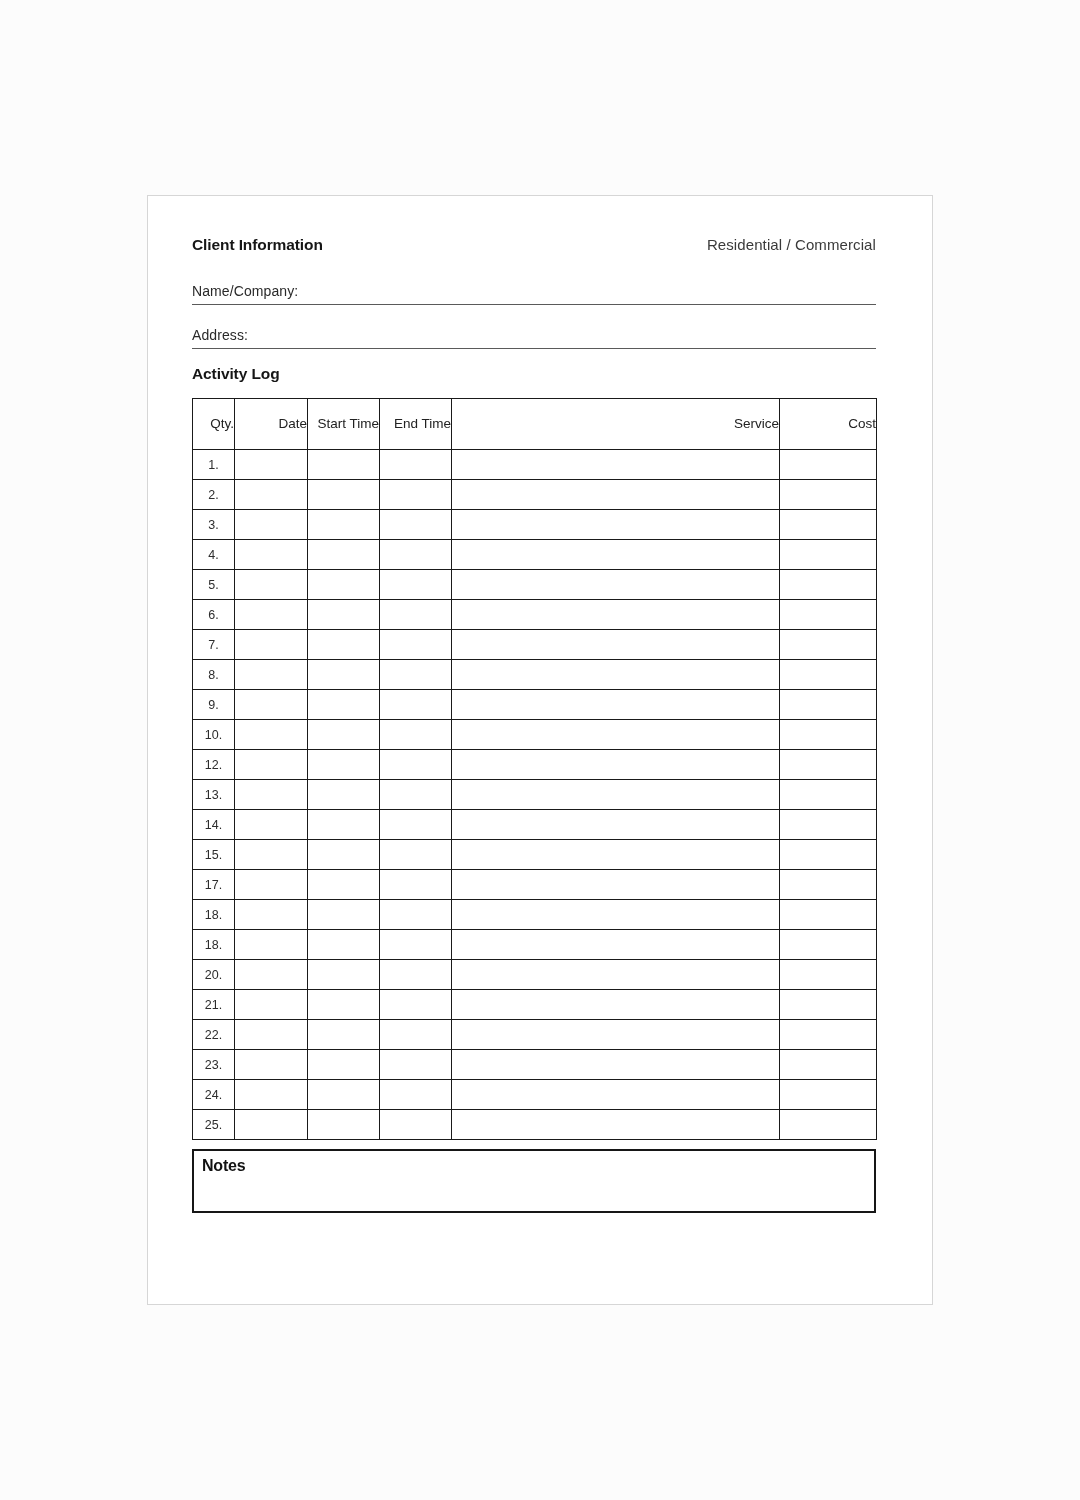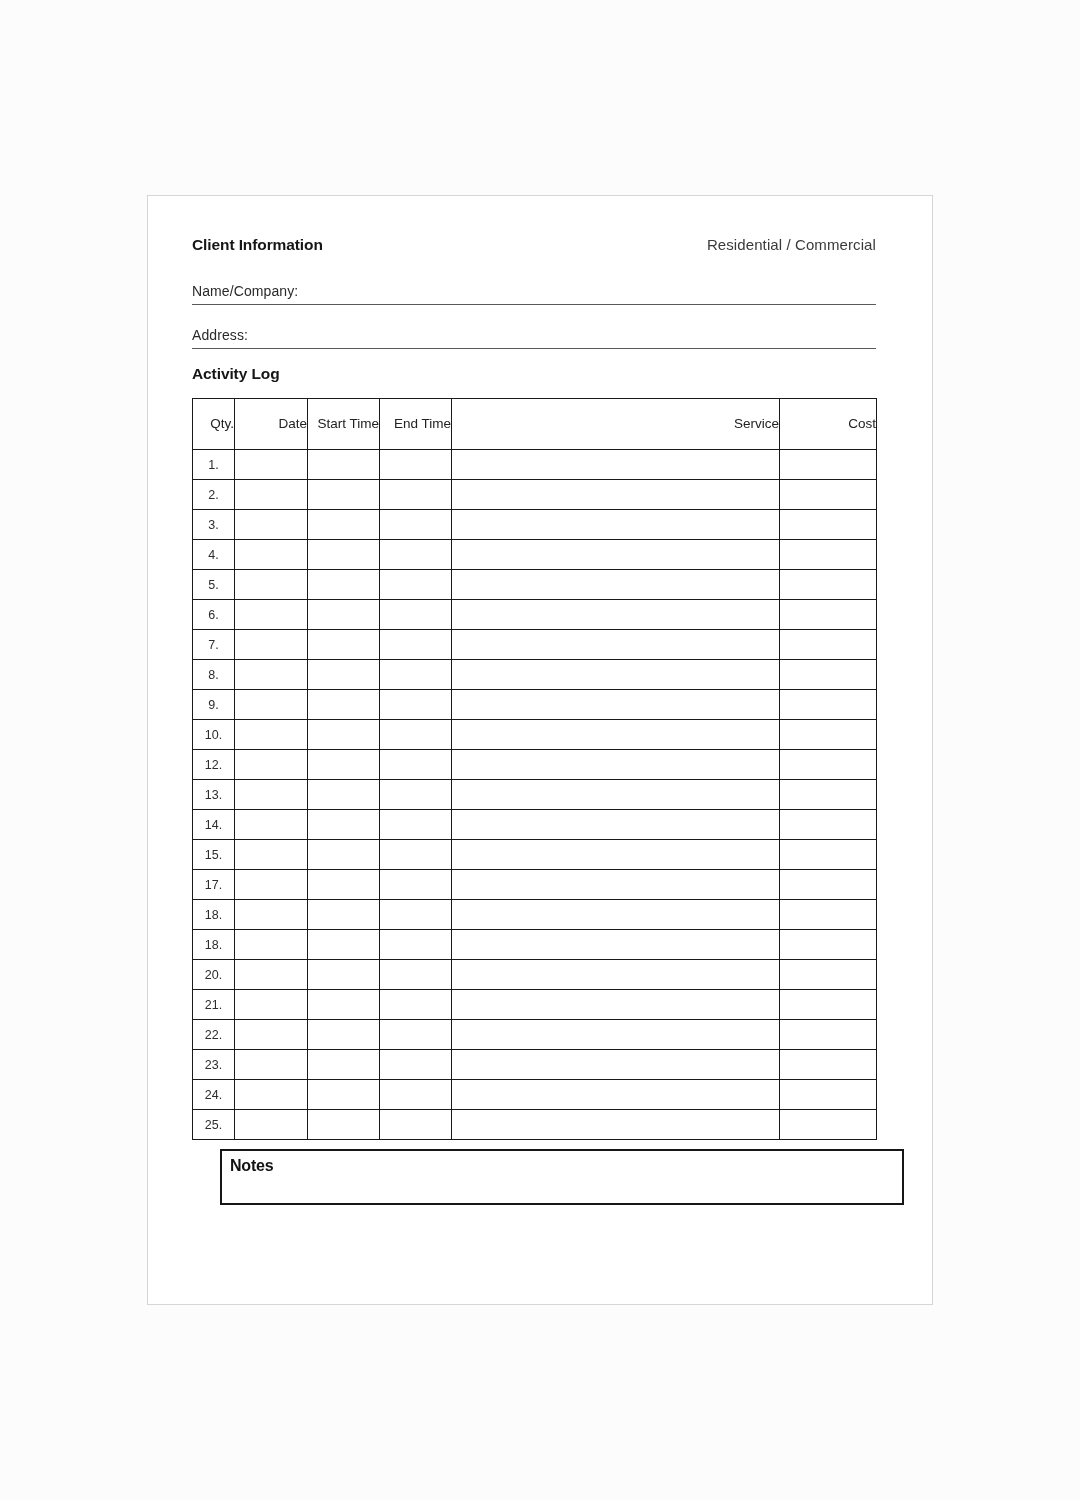--- a/index.html
+++ b/index.html
@@ -114,25 +114,24 @@
     text-align: center;
     font-size: 12.5px;
     color: #2d2d2d;
     vertical-align: middle;
   }
 
   
   .notes-box {
     margin-top: 9px;
     width: 684px;
-    height: 56px;
+    height: 64px;
     border: 2.2px solid #161616;
     box-sizing: border-box;
     padding: 6px 8px 0 8px;
-    margin-left: 28px;
   }
   .notes-label {
     font-size: 16px;
     font-weight: bold;
     letter-spacing: -0.2px;
     color: #121212;
   }
 </style>
 </head>
 <body>

